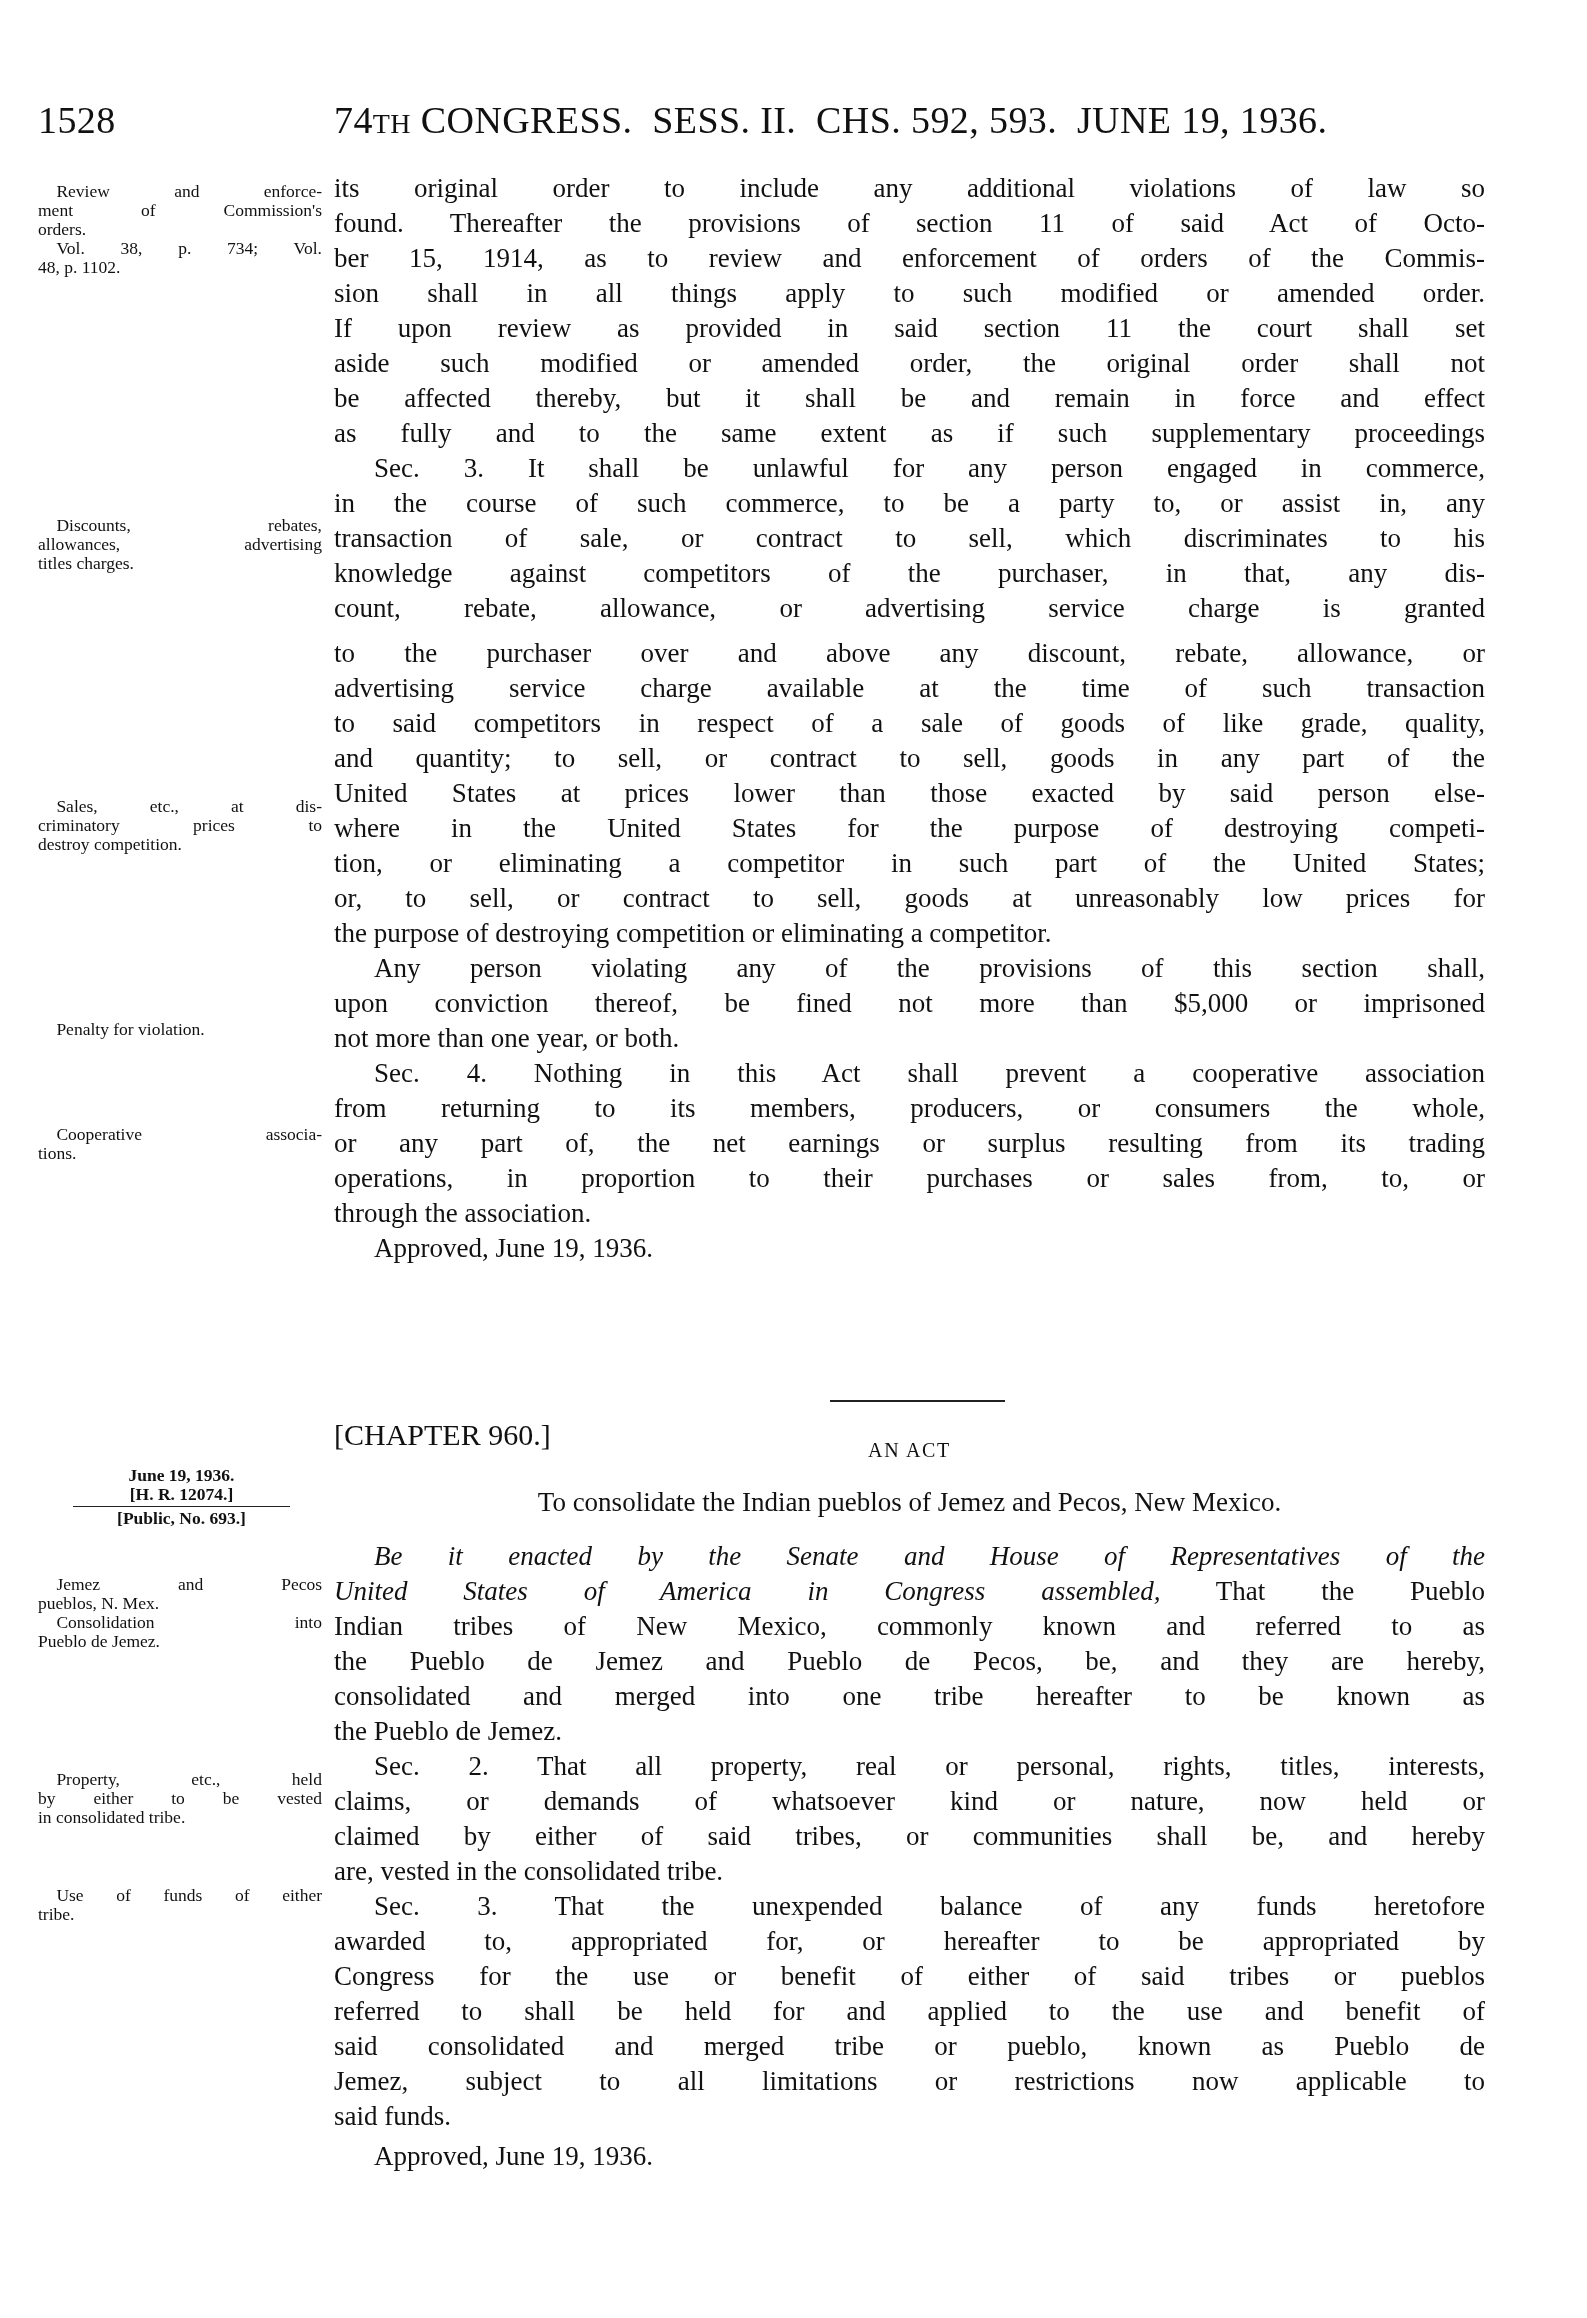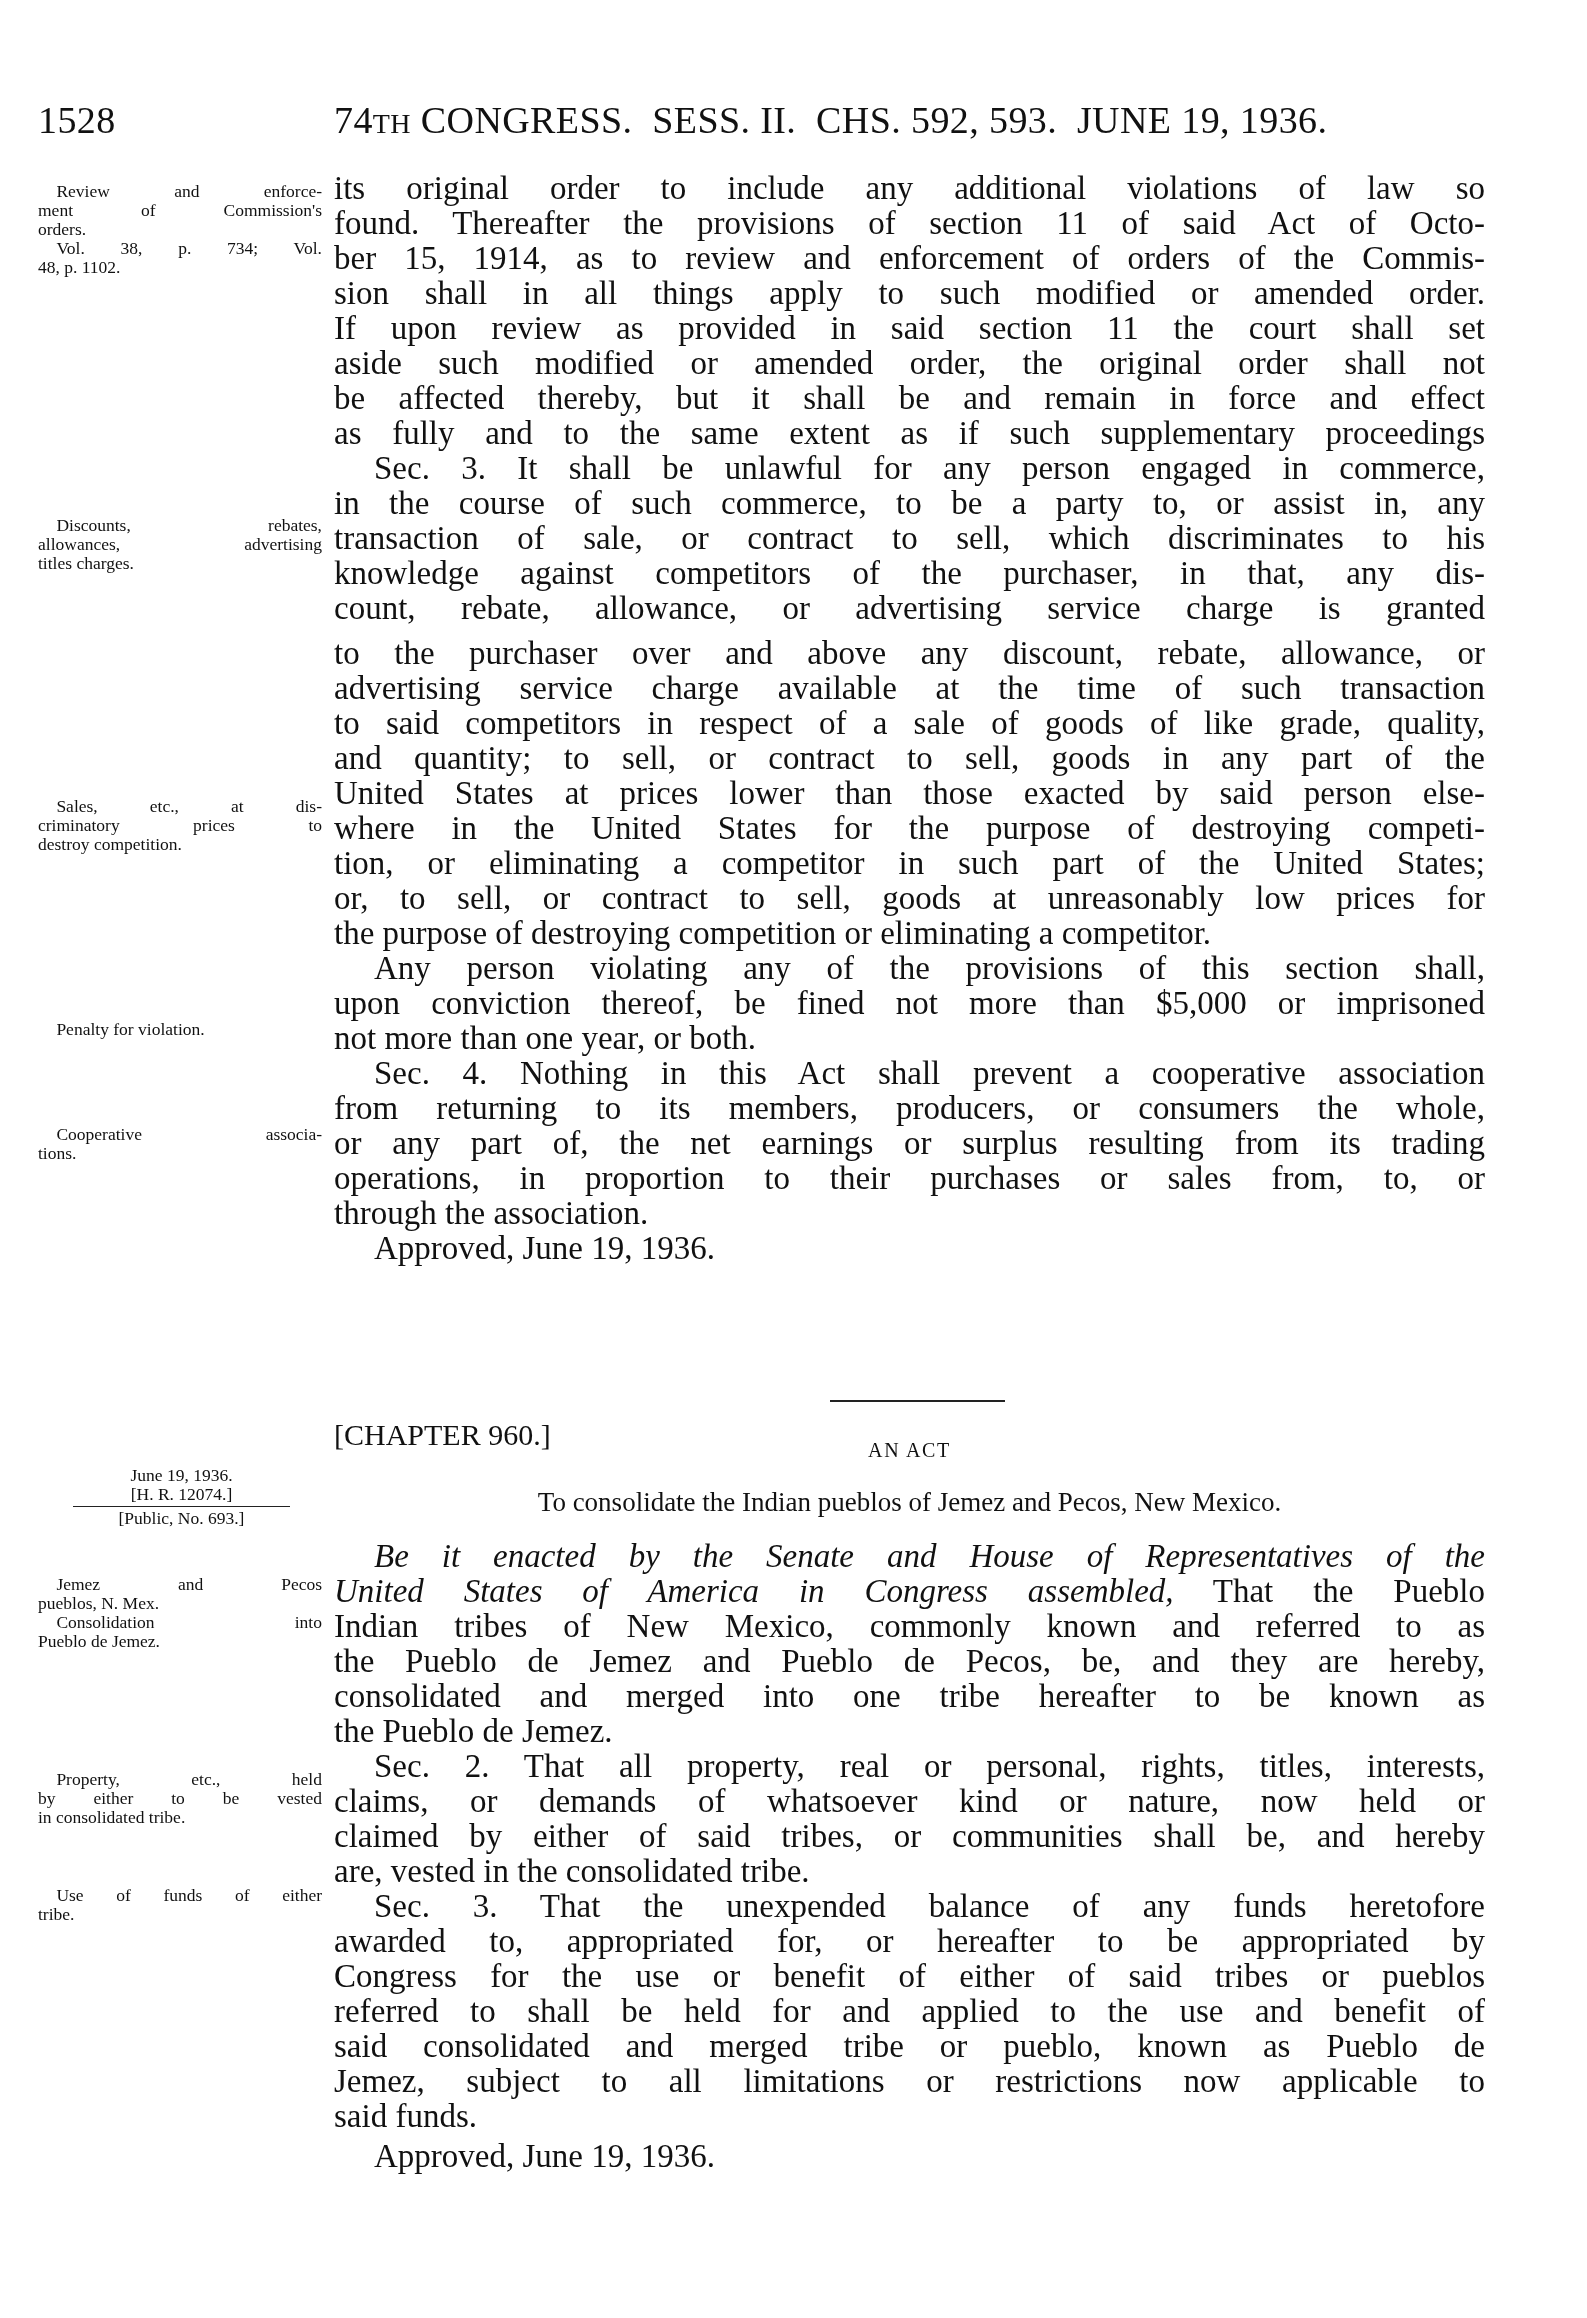--- a/index.html
+++ b/index.html
@@ -1,29 +1,29 @@
 <!DOCTYPE html>
 <html style="font-size:13.3px"><head>
 <meta charset="utf-8">
 <style>
   html, body { margin:0; padding:0; background:#ffffff; }
   body { width:1588px; height:2319px; position:relative; overflow:hidden; color:#111; font-family:"Liberation Serif", "DejaVu Serif", serif; }
   .hdr { position:absolute; top:98px; font-size:38px; letter-spacing:0.4px; }
   .pageno { left:38px; }
   .running { left:334px; }
   .sc { font-size:28px; }
-  .body { position:absolute; left:334px; width:1151px; font-size:33px; line-height:35px; }
+  .body { position:absolute; left:334px; width:1151px; font-size:27px; line-height:35px; }
   .ln { display:block; text-align:justify; text-align-last:justify; white-space:nowrap; height:35px; overflow:visible; }
   .ln.last { text-align-last:left; }
   .ln.indent { padding-left:40px; }
   .margin { position:absolute; left:38px; width:284px; font-size:17.5px; line-height:19px; }
   .margin .mline { display:block; text-align:justify; text-align-last:justify; white-space:nowrap; }
   .margin .mline.last { text-align-last:left; }
   .margin .mline.indent { padding-left:18.4px; }
-  .margin .mline.center { text-align-last:center; }
+  .margin .mline.center { text-align-last:center;font-weight:bold; }
   .rule-short { position:absolute; height:1.7px; background:#222; }
   .center-line { position:absolute; text-align:center; }
   .it { font-style:italic; }
 </style>
 </head>
 <body>
 
 <div class="hdr pageno">1528</div>
 <div class="hdr running"><span>74</span><span class="sc">TH</span> <span style="white-space:pre;">CONGRESS.  SESS. II.  CHS. 592, 593.  JUNE 19, 1936.</span></div>
 

